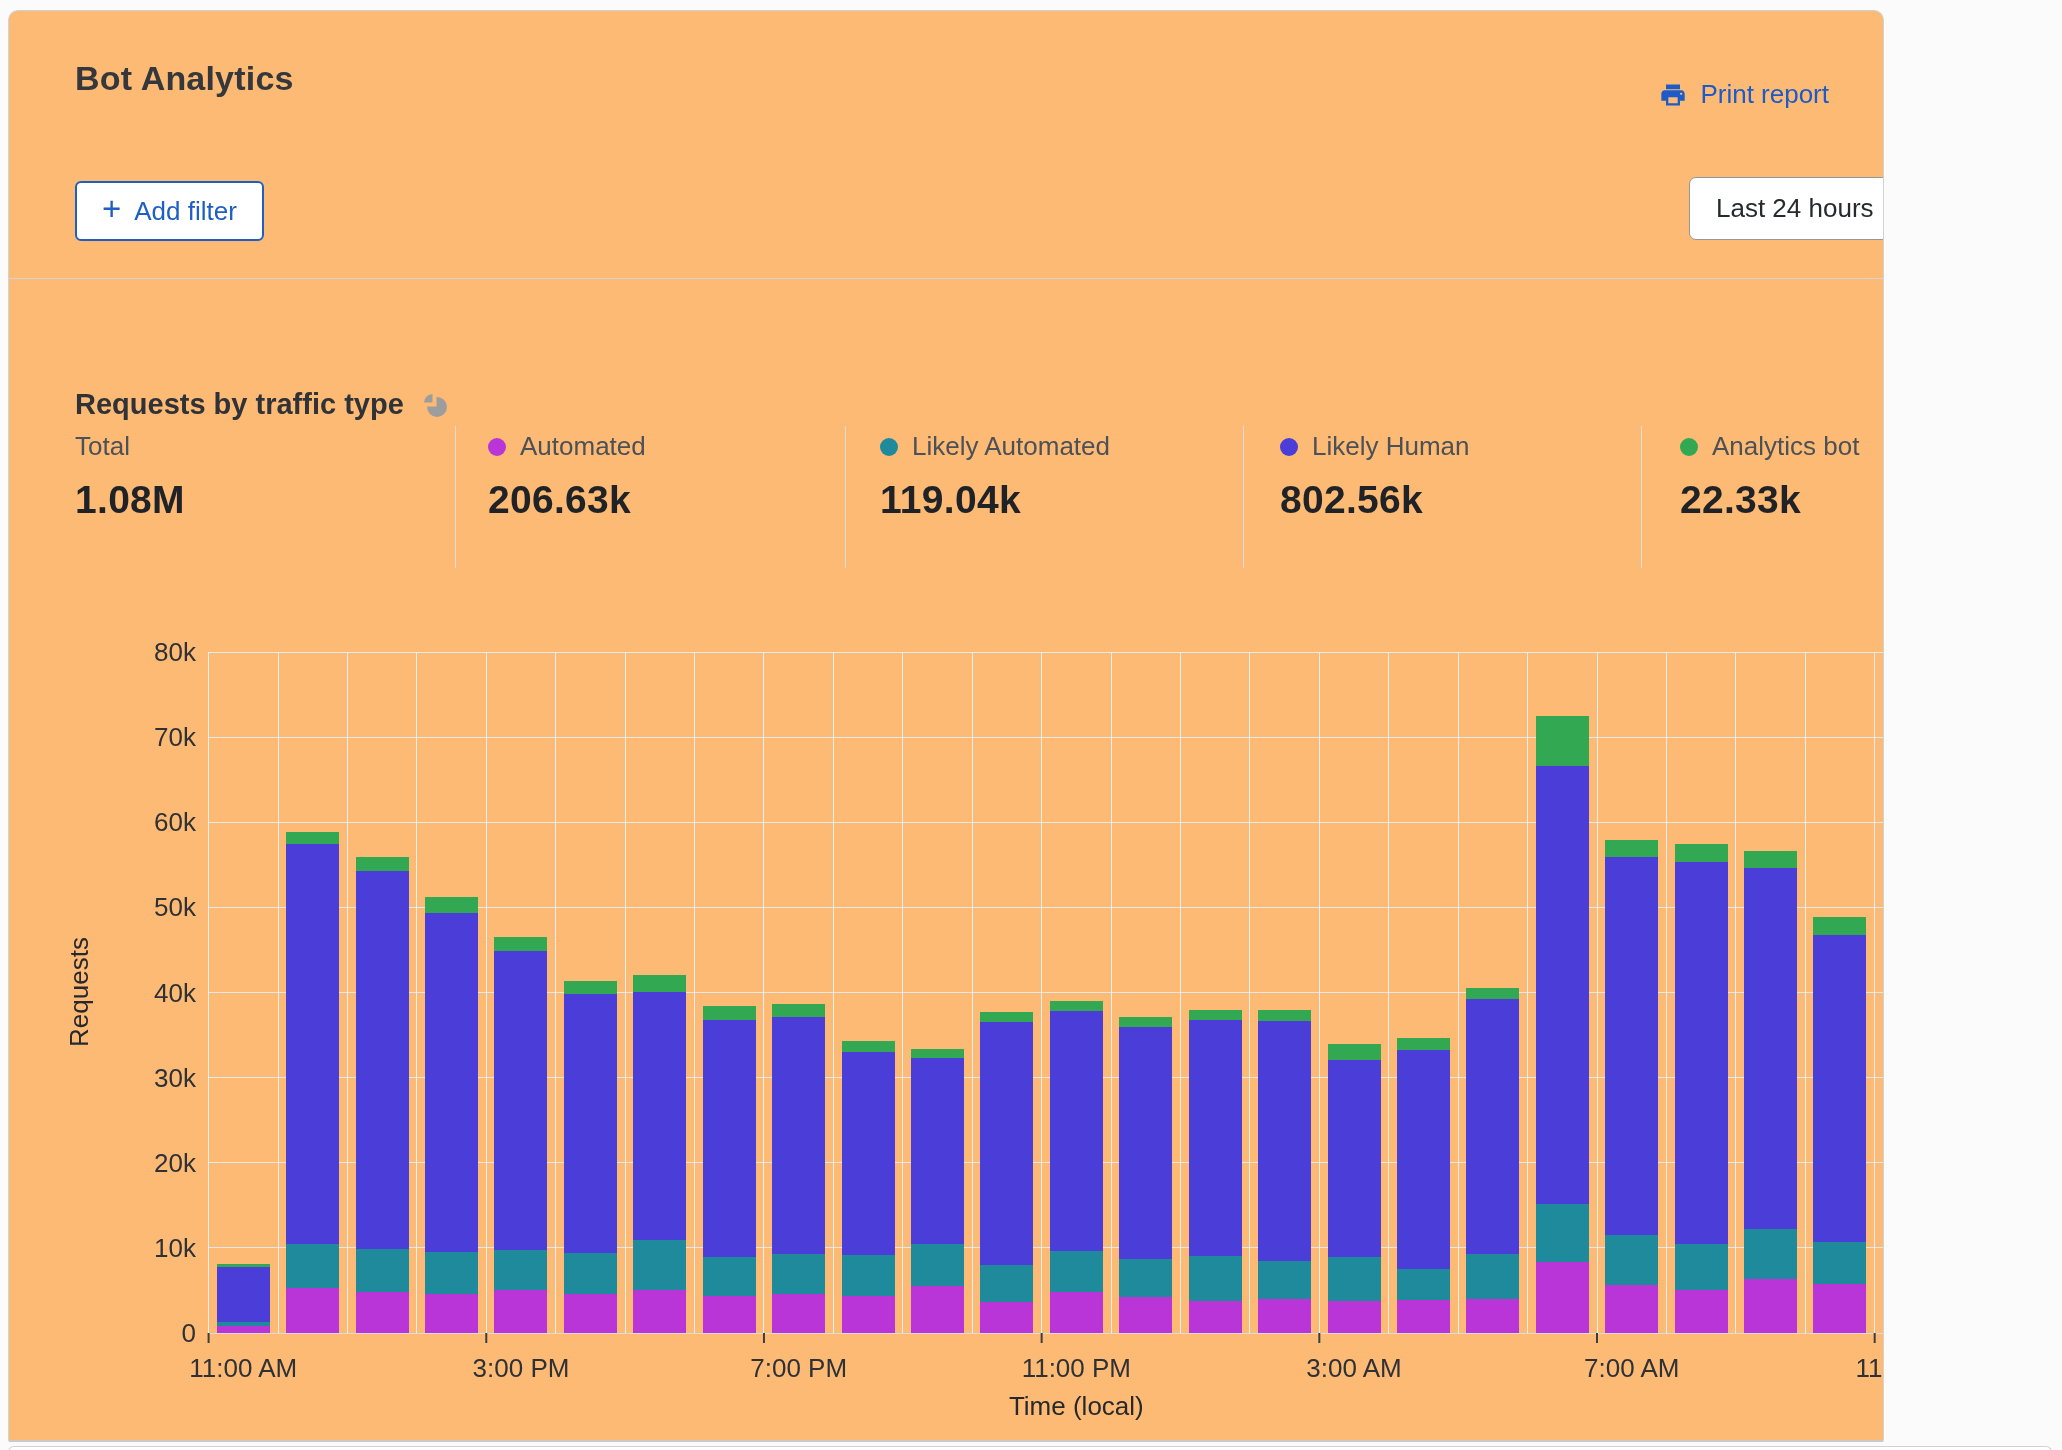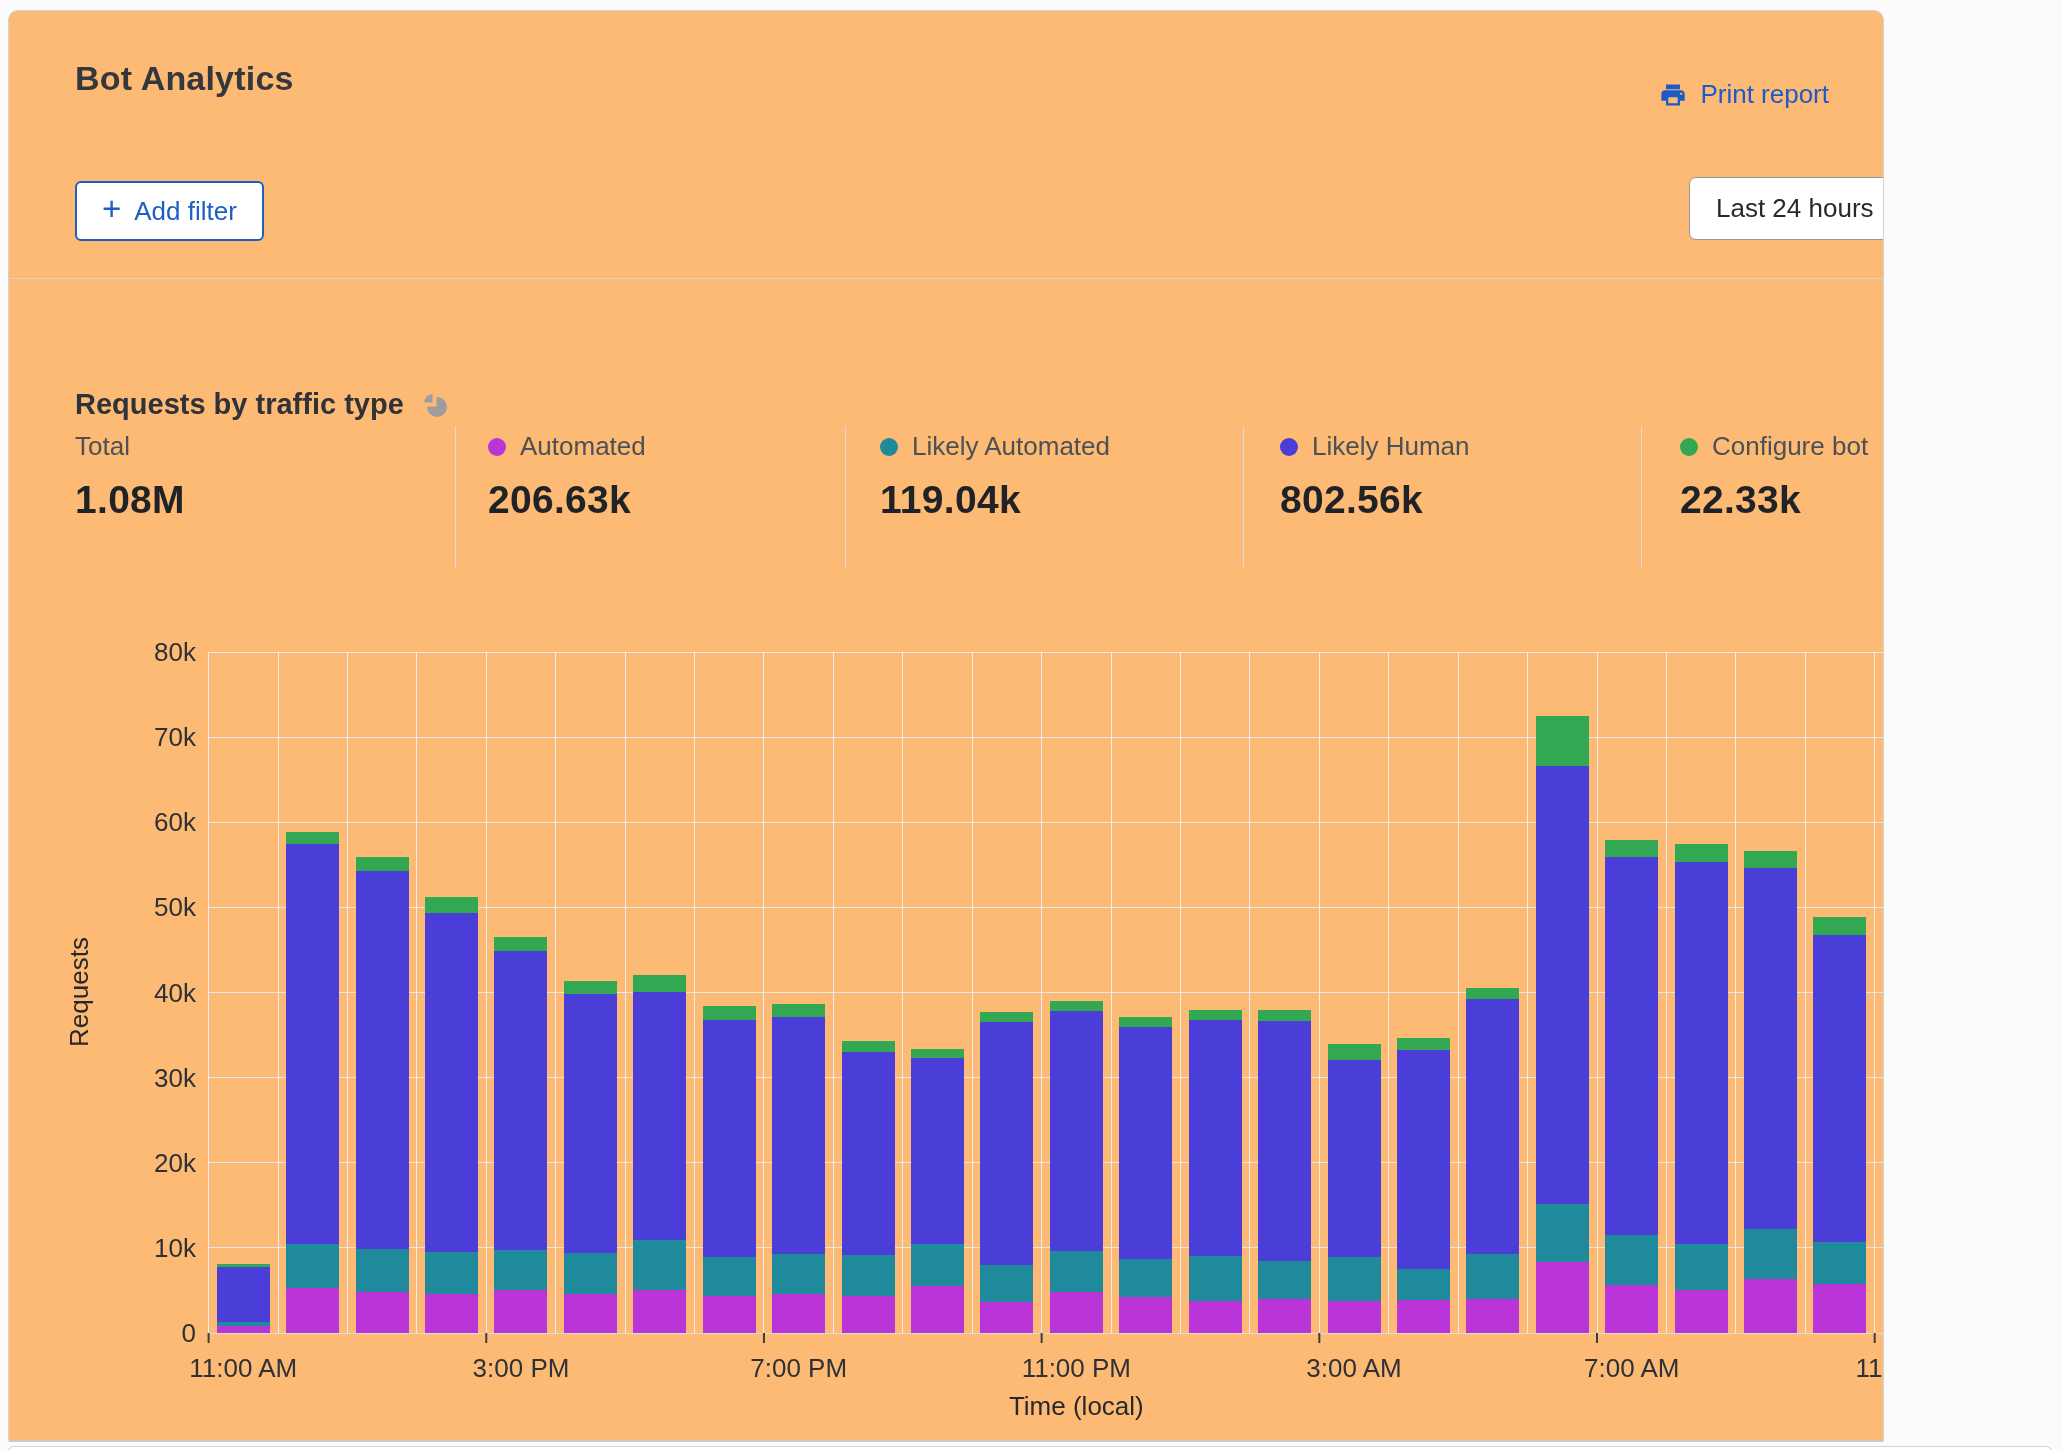--- a/index.html
+++ b/index.html
@@ -129,21 +129,21 @@
     <div class="stat-label">
         <span class="stat-dot" style="background: rgb(75, 61, 216);"></span>
         <span>Likely Human</span>
       </div>
     <div class="stat-value">802.56k</div>
   </div>
   <div class="stat-divider" style="left:1632px"></div>
   <div class="stat" style="left:1671px">
     <div class="stat-label">
         <span class="stat-dot" style="background: rgb(50, 168, 82);"></span>
-        <span>Configure bot</span>
+        <span>Analytics bot</span>
       </div>
     <div class="stat-value">22.33k</div>
   </div>
 
   <svg id="chart-svg" width="2062" height="850" viewBox="0 0 2062 850">
       <line x1="208.6" x2="1944.1" y1="733" y2="733" stroke="#dcdcdc" stroke-width="1" shape-rendering="crispEdges"></line>
       <text x="196" y="742" text-anchor="end" class="tick-y">0</text>
       <line x1="208.6" x2="1944.1" y1="647.875" y2="647.875" stroke="#e8e8e8" stroke-width="1" shape-rendering="crispEdges"></line>
       <text x="196" y="656.875" text-anchor="end" class="tick-y">10k</text>
       <line x1="208.6" x2="1944.1" y1="562.75" y2="562.75" stroke="#e8e8e8" stroke-width="1" shape-rendering="crispEdges"></line>

